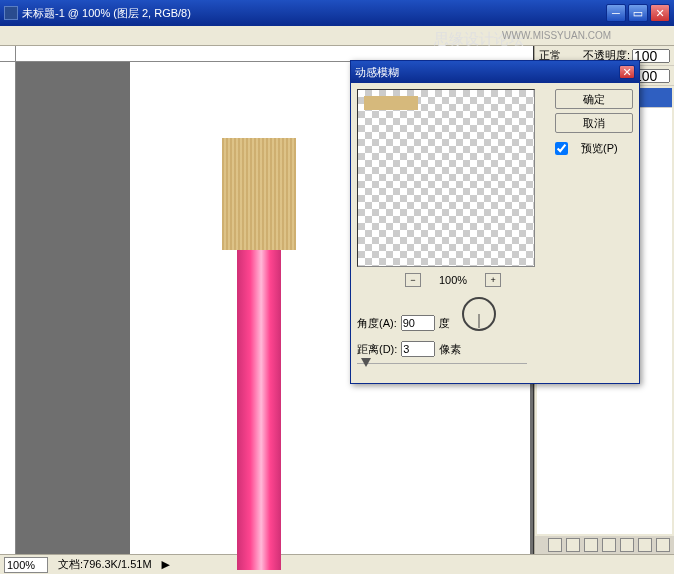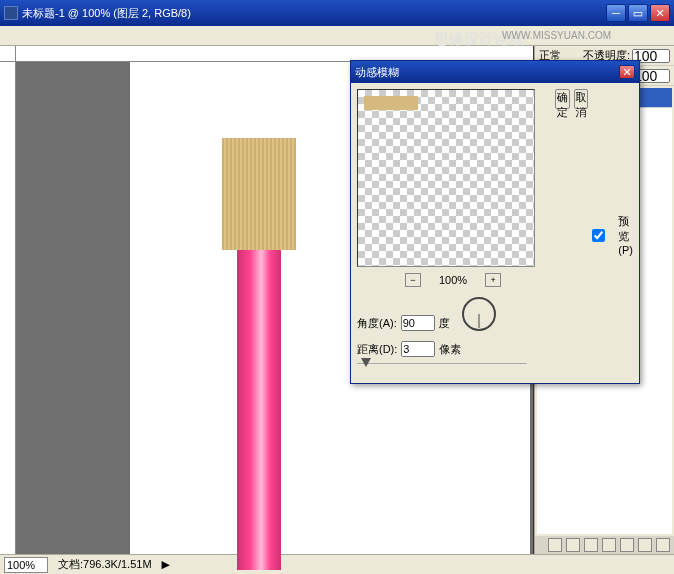--- a/index.html
+++ b/index.html
@@ -34,21 +34,21 @@
 .zoom-box{width:44px;border:1px solid #888;padding:1px 2px;background:#fff}
 
 .dialog{position:absolute;top:60px;left:350px;width:290px;background:#ece9d8;border:1px solid #0a2b8e;box-shadow:2px 2px 6px rgba(0,0,0,.4)}
 .dialog-title{height:22px;background:linear-gradient(#1f50c1,#0a2b8e);color:#fff;display:flex;align-items:center;justify-content:space-between;padding:0 4px}
 .dialog-body{padding:6px;display:flex;gap:6px}
 .preview-wrap{flex:1}
 .preview{width:178px;height:178px;border:1px inset #888;background-image:linear-gradient(45deg,#ccc 25%,transparent 25%,transparent 75%,#ccc 75%),linear-gradient(45deg,#ccc 25%,#fff 25%,#fff 75%,#ccc 75%);background-size:14px 14px;background-position:0 0,7px 7px;position:relative}
 .preview-brush{position:absolute;top:6px;left:6px;width:54px;height:14px;background:#d6b97c}
 .zoom-row{display:flex;align-items:center;justify-content:center;gap:18px;margin-top:6px}
 .zoom-btn{width:16px;height:14px;border:1px solid #888;background:#ece9d8;font-size:9px;text-align:center;line-height:12px;cursor:pointer}
-.ctrl-col{display:flex;flex-direction:row;gap:4px;width:78px}
+.ctrl-col{display:flex;flex-direction:column;gap:4px;width:78px}
 .ps-btn{height:20px;border:1px solid #888;background:#ece9d8;cursor:pointer;border-radius:2px}
 .chk-row{display:flex;align-items:center;gap:13px;margin-top:4px}
 .param-row{display:flex;align-items:flex-end;gap:4px;margin-top:10px}
 .param-row input{width:34px;height:16px}
 .angle-dial{width:34px;height:34px;border:2px solid #444;border-radius:50%;position:relative;margin-left:8px}
 .angle-dial::after{content:"";position:absolute;top:50%;left:50%;width:1px;height:14px;background:#444;transform-origin:top;transform:translateX(-50%)}
 .slider{width:170px;height:14px;margin-top:6px;position:relative;border-top:1px solid #aaa}
 .slider-thumb{position:absolute;top:-6px;left:4px;width:0;height:0;border-left:5px solid transparent;border-right:5px solid transparent;border-top:9px solid #555}
 .watermark{position:absolute;bottom:30px;right:30px;color:rgba(255,255,255,.3);font-size:16px;letter-spacing:1px}
 .brand{position:absolute;top:30px;right:150px;color:#e0e0e0;font-size:15px}

